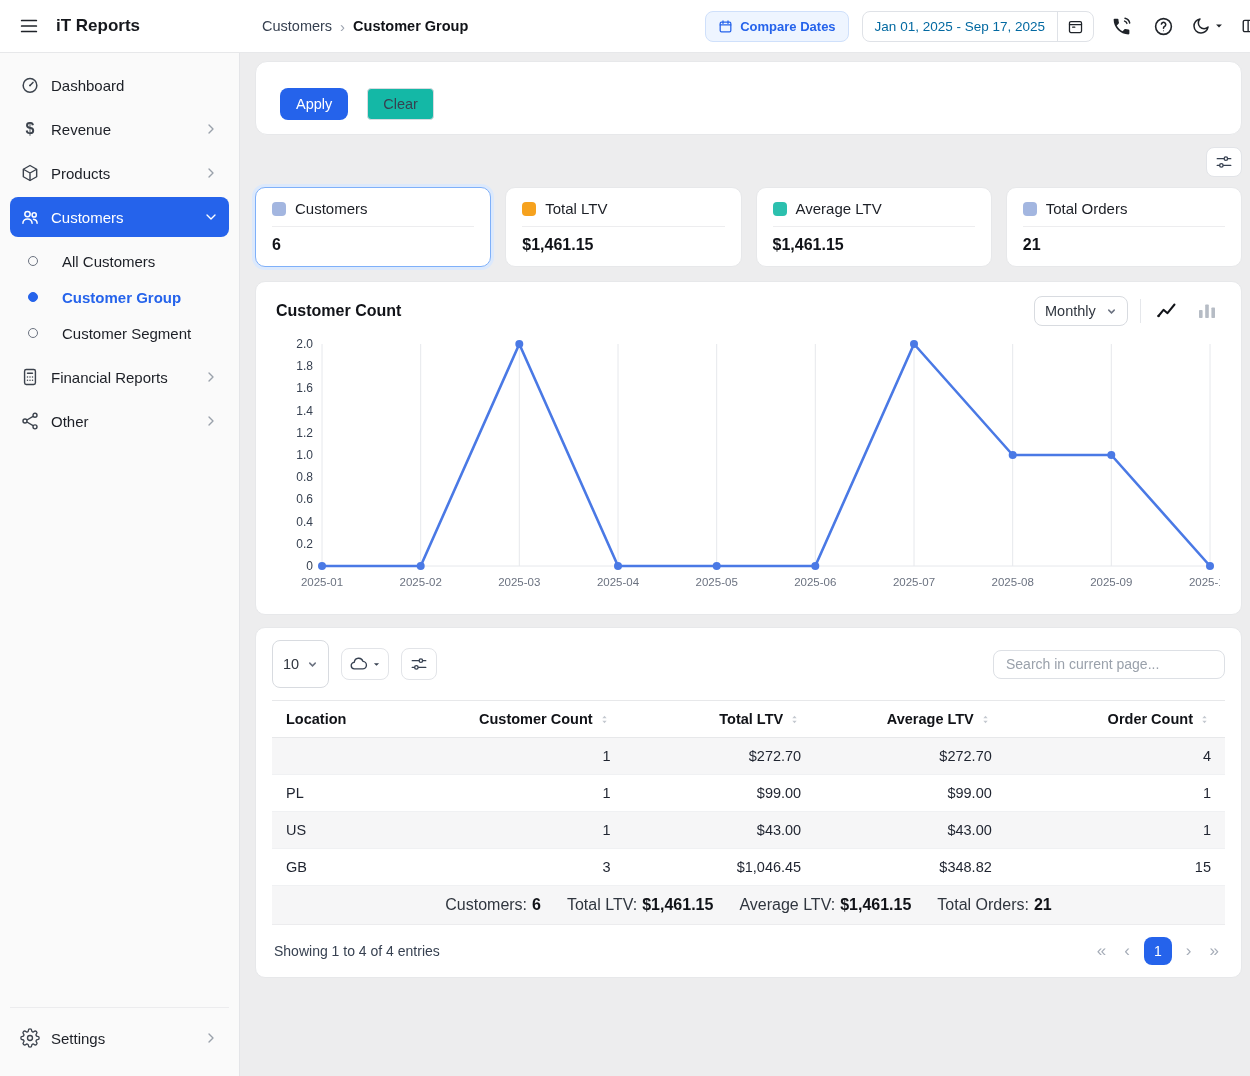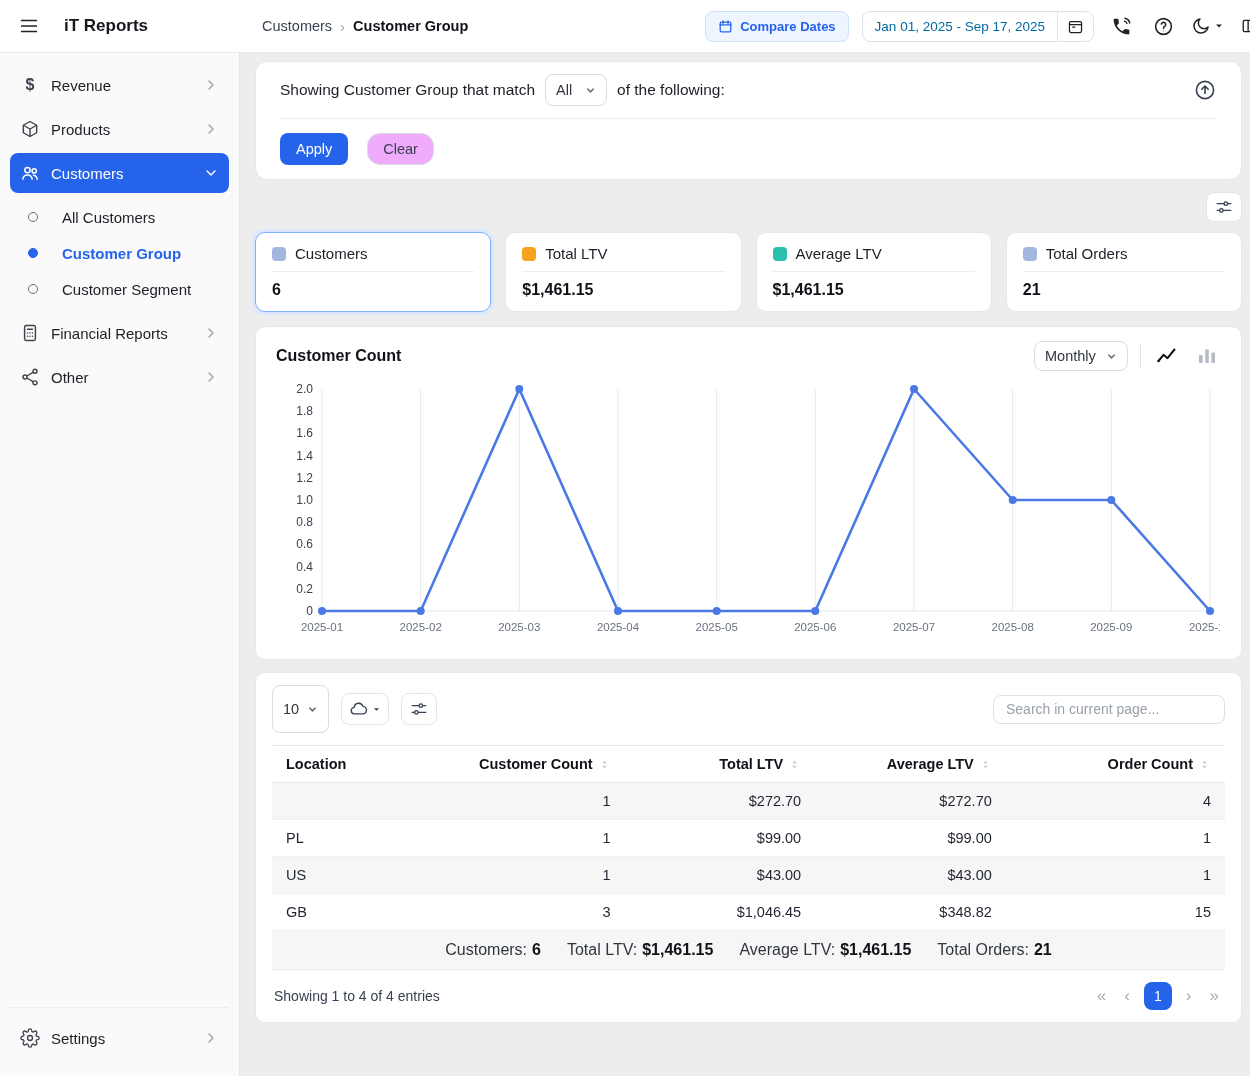--- a/index.html
+++ b/index.html
@@ -11,21 +11,21 @@
     font-size: 15px;
   }
   svg { display: block; }
   button { font-family: inherit; background: none; border: none; cursor: pointer; color: inherit; }
 
   
   .topbar {
     height: 53px; background: #ffffff; border-bottom: 1px solid #e7e8ea;
     display: flex; align-items: center; padding: 0 0 0 14px; overflow: hidden;
   }
-  .topbar-left { display: flex; align-items: center; gap: 20px; width: 248px; flex: none; }
+  .topbar-left { display: flex; align-items: center; gap: 12px; width: 248px; flex: none; }
   .icon-btn { display: flex; align-items: center; justify-content: center; padding: 4px; border-radius: 6px; color: #1f2329; }
   .app-title { font-size: 17px; font-weight: 700; }
   .breadcrumb { display: flex; align-items: center; gap: 8px; font-size: 14.5px; }
   .crumb { color: #374151; }
   .crumb-sep { color: #9ca3af; font-size: 15px; }
   .crumb.current { color: #111318; font-weight: 700; }
   .topbar-right { margin-left: auto; display: flex; align-items: center; gap: 13px; padding-right: 0; }
   .compare-btn {
     display: flex; align-items: center; gap: 7px; background: #eef5ff; border: 1px solid #cfe0fb;
     color: #2563eb; font-weight: 700; font-size: 13px; padding: 7px 12px; border-radius: 8px;
@@ -78,21 +78,21 @@
     padding: 0 10px; height: 32px; font-size: 14.5px; cursor: pointer;
   }
   .select.sm { min-width: 62px; }
   .select.groupby { width: 515px; height: 40px; font-size: 15px; padding: 0 14px; }
   .collapse-btn { margin-left: auto; color: #374151; }
   .filter-row2 { display: flex; align-items: center; margin-top: 12px; }
   .groupby-label { width: 181px; flex: none; font-size: 15.5px; color: #1c1f26; }
   .add-btn { margin-left: 34px; color: #35a654; display: flex; }
   .filter-row3 { display: flex; align-items: center; gap: 19px; margin-top: 14px; }
   .btn-primary { background: #2563eb; color: #fff; font-size: 14.5px; font-weight: 500; padding: 8px 16px; border-radius: 8px; }
-  .btn-secondary { background: #f0abfc; color: #374151; font-size: 14.5px; padding: 7px 15px; border-radius: 13px; border: 1px solid #d8dbe0; }
+  .btn-secondary { background: #14b8a6; color: #374151; font-size: 14.5px; padding: 7px 15px; border-radius: 4px; border: 1px solid #d8dbe0; }
 
   
   .toolbar-row { display: flex; justify-content: flex-end; margin-bottom: 10px; }
   .tool-btn {
     background: #fff; border: 1px solid #e2e4e8; border-radius: 8px; height: 30px; min-width: 36px;
     display: flex; align-items: center; justify-content: center; gap: 4px; color: #374151; padding: 0 7px;
   }
 
   
   .stats { display: grid; grid-template-columns: repeat(4, 1fr); gap: 14px; margin-bottom: 14px; }
@@ -208,20 +208,30 @@
           <path d="M9.5 4.5v15"></path>
         </svg>
     </button>
   </div>
 </header>
 
 <div class="layout">
 
   <aside class="sidebar">
     <div class="nav-item">
+      <span class="nav-icon">
+        <svg width="20" height="20" viewBox="0 0 24 24" fill="none" stroke="currentColor" stroke-width="1.8" stroke-linecap="round">
+            <circle cx="12" cy="12.5" r="8.2"></circle>
+            <path d="M12 12.5l3.6-3.6"></path>
+            <circle cx="12" cy="12.5" r="1" fill="currentColor" stroke="none"></circle>
+          </svg>
+      </span>
+      <span class="nav-label">Dashboard</span>
+    </div>
+    <div class="nav-item">
       <span class="nav-icon dollar-glyph">$</span>
       <span class="nav-label">Revenue</span>
       <span class="chev">
           <svg width="16" height="16" viewBox="0 0 24 24" fill="none" stroke="currentColor" stroke-width="2" stroke-linecap="round" stroke-linejoin="round">
             <path d="M9 6l6 6-6 6"></path>
           </svg>
         </span>
     </div>
     <div class="nav-item">
       <span class="nav-icon">
@@ -317,36 +327,20 @@
               <path d="M9 6l6 6-6 6"></path>
             </svg>
           </span>
       </div>
     </div>
   </aside>
 
   <main class="main">
 
     <section class="card filter-card">
-      <div class="filter-row1">
-        <span class="filter-text">Showing Customer Group that match</span>
-        <div class="select sm">
-          <span>All</span>
-          <svg width="11" height="11" viewBox="0 0 12 12" fill="none" stroke="#6b7280" stroke-width="1.6" stroke-linecap="round">
-              <path d="M3 4.5l3 3 3-3"></path>
-            </svg>
-        </div>
-        <span class="filter-text">of the following:</span>
-        <button class="collapse-btn">
-          <svg width="24" height="24" viewBox="0 0 24 24" fill="none" stroke="currentColor" stroke-width="1.6" stroke-linecap="round" stroke-linejoin="round">
-              <circle cx="12" cy="12" r="8.6"></circle>
-              <path d="M12 15.5v-7M8.8 11.2L12 8l3.2 3.2"></path>
-            </svg>
-        </button>
-      </div>
       <div class="filter-row3">
         <button class="btn-primary">Apply</button>
         <button class="btn-secondary">Clear</button>
       </div>
     </section>
 
     <div class="toolbar-row">
       <button class="tool-btn">
         <svg width="18" height="18" viewBox="0 0 24 24" fill="none" stroke="currentColor" stroke-width="1.8" stroke-linecap="round">
             <path d="M3 7.5h18M3 16.5h18"></path>

